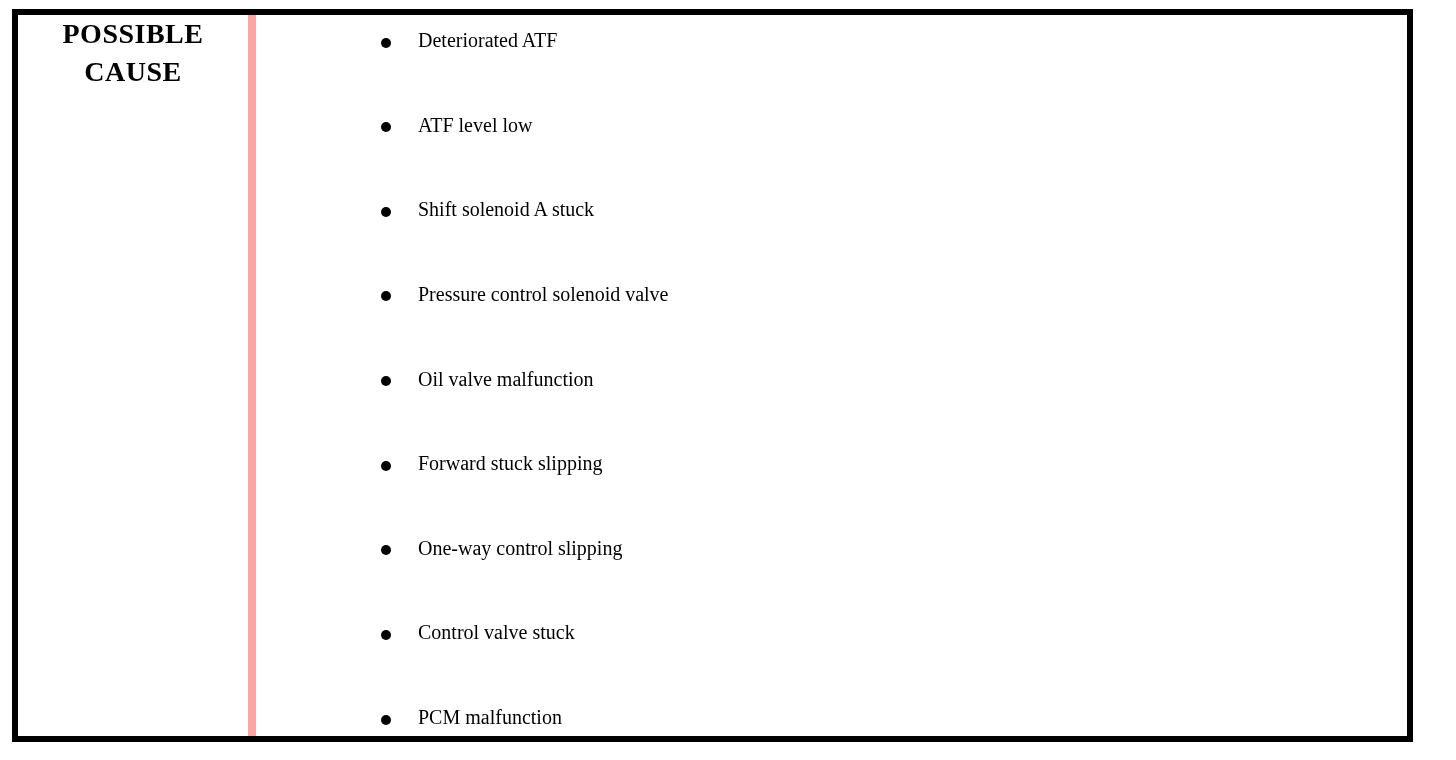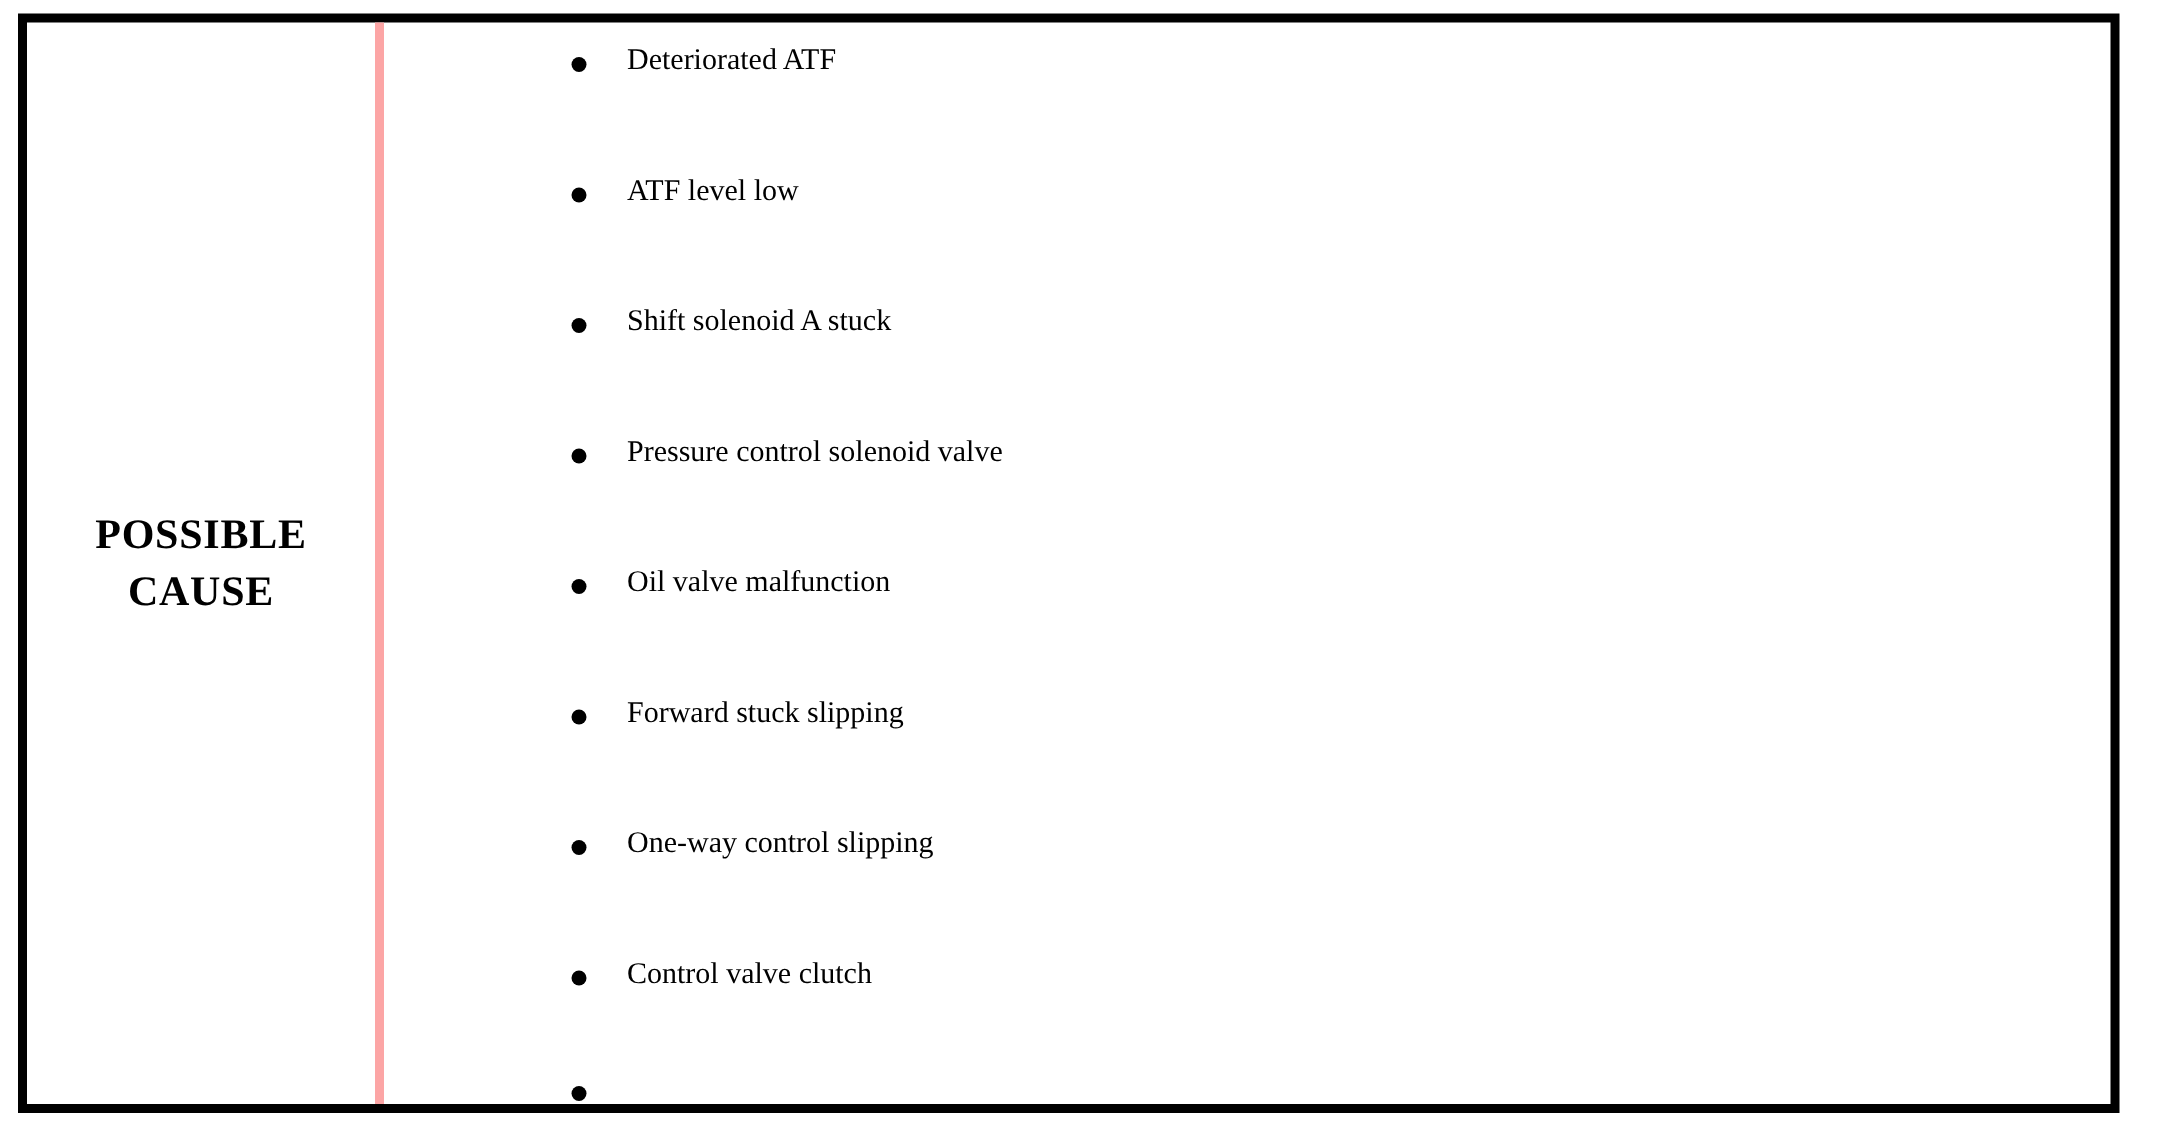--- a/index.html
+++ b/index.html
@@ -23,24 +23,24 @@
     width: 1401px;
     height: 733px;
     border: 6px solid #000000;
     box-sizing: border-box;
     display: flex;
     background: #ffffff;
   }
   .header-cell {
     width: 238px;
     flex: 0 0 238px;
-    border-right: 6px solid #fca5a5;
+    border-right: 8px solid #fca5a5;
     box-sizing: border-box;
     display: flex;
-    align-items: center;
+    align-items: flex-start;
     justify-content: center;
   }
   .header-text {
     font-weight: bold;
     font-size: 28px;
     line-height: 38px;
     text-align: center;
     width: 170px;
     letter-spacing: 0.5px;
   }
@@ -112,22 +112,23 @@
         <span>Forward stuck slipping</span>
       </div>
 
       <div class="cause-item">
         <span class="bullet"></span>
         <span>One-way control slipping</span>
       </div>
 
       <div class="cause-item">
         <span class="bullet"></span>
-        <span>Control valve clutch</span>
+        <span>Control valve stuck</span>
       </div>
 
       <div class="cause-item">
         <span class="bullet"></span>
+        <span>PCM malfunction</span>
       </div>
 
     </div>
   </div>
 </div>
 
 </body></html>

